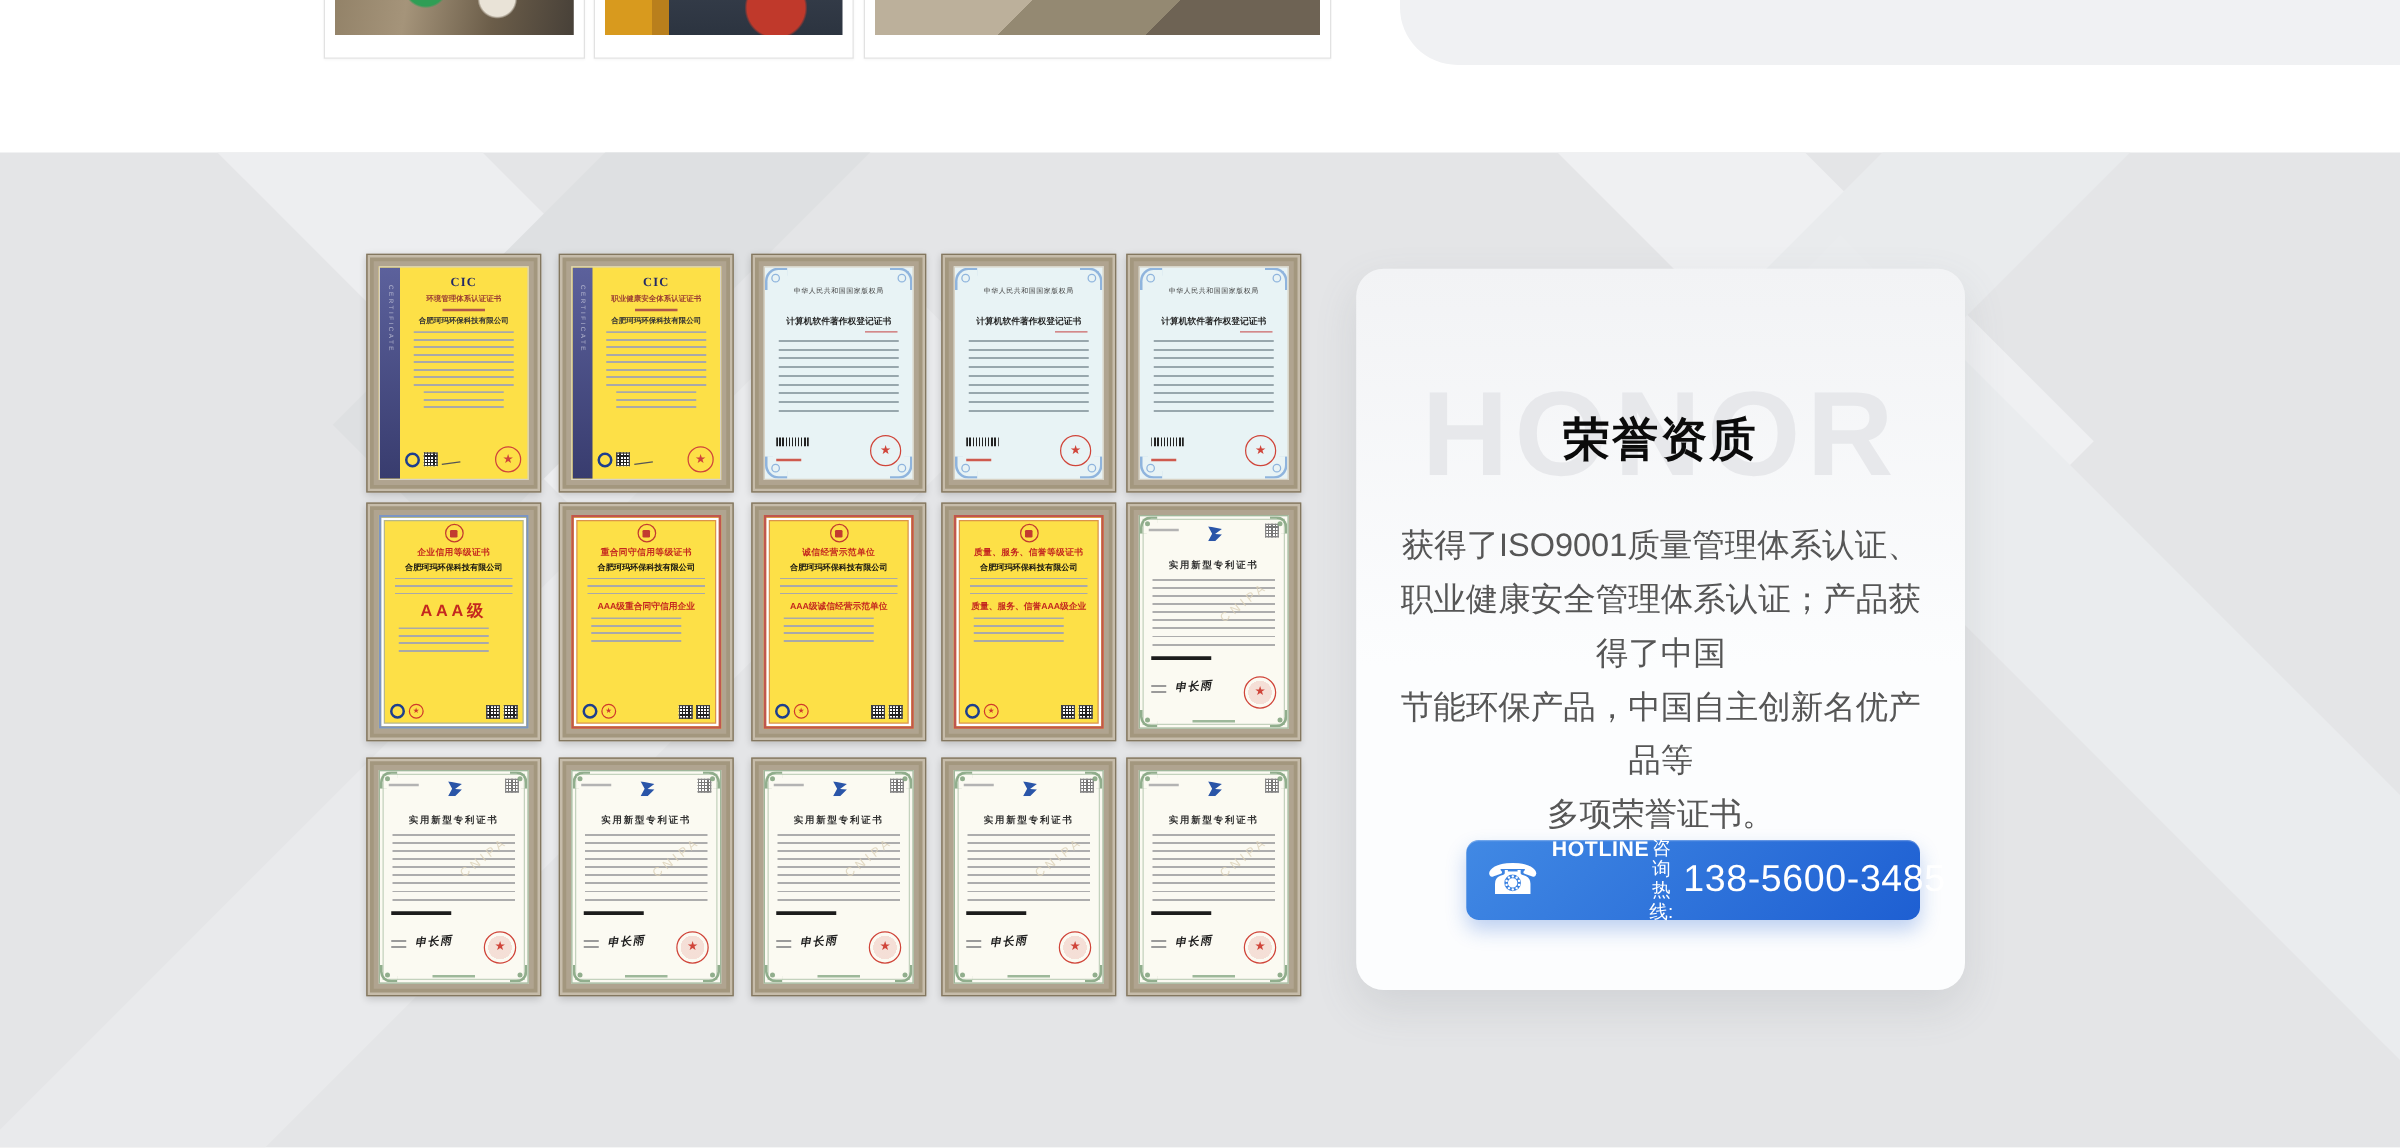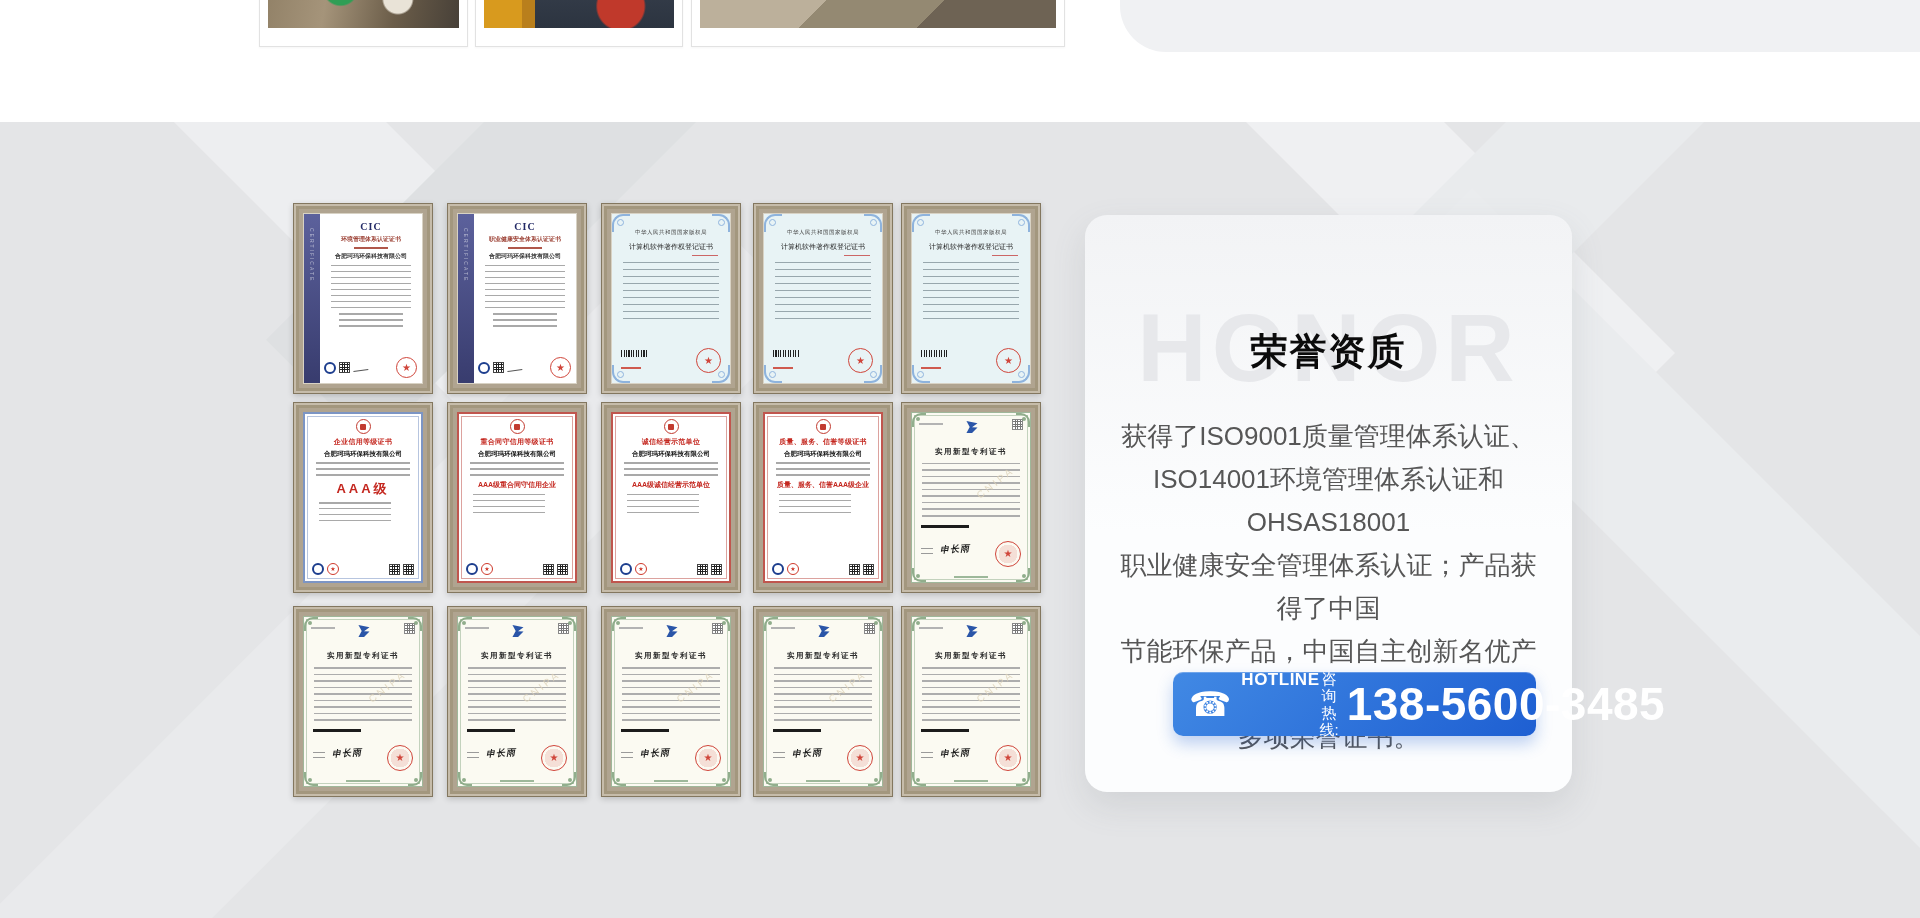--- a/index.html
+++ b/index.html
@@ -38,21 +38,21 @@
   .d2{left:180px;top:-140px;width:950px;height:150px;background:#dee0e2;transform:rotate(-45deg)}
   .d3{left:900px;top:-90px;width:850px;height:140px;background:#eff0f2;transform:rotate(45deg)}
   .d4{left:1260px;top:-150px;width:850px;height:140px;background:#e9ebed;transform:rotate(-45deg)}
   .d5{left:-140px;top:430px;width:1050px;height:160px;background:#e9eaec;transform:rotate(-45deg)}
   .d6{left:1280px;top:380px;width:950px;height:150px;background:#eaecee;transform:rotate(45deg)}
 
   
   .cert{position:absolute;width:140px;height:191px;background:#b0a490;border:1px solid #83775f;
     box-shadow:inset 0 0 0 2px #c6bcaa,inset 0 0 0 5px #a3977e,0 2px 6px rgba(0,0,0,.18);
     padding:9px}
-  .cert-inner{position:relative;width:100%;height:100%;background:#ffffff;overflow:hidden;
+  .cert-inner{position:relative;width:100%;height:100%;background:#fde047;overflow:hidden;
     border:1px solid #d8d2c4}
   .tlines{background-image:repeating-linear-gradient(180deg,#a9a9a9 0 1.5px,transparent 1.5px 6px)}
   .qr{width:11px;height:11px;background-color:#fff;flex:none;
     background-image:repeating-linear-gradient(0deg,#222 0 1px,transparent 1px 2.6px),
       repeating-linear-gradient(90deg,#222 0 1px,transparent 1px 2.6px);
     box-shadow:inset 0 0 0 1px #444}
   .qr--gray{box-shadow:inset 0 0 0 1px #888;
     background-image:repeating-linear-gradient(0deg,#777 0 1px,transparent 1px 2.6px),
       repeating-linear-gradient(90deg,#777 0 1px,transparent 1px 2.6px)}
   .ring-blue{width:12px;height:12px;border:2px solid #1d3e8e;border-radius:50%;flex:none}
@@ -83,22 +83,22 @@
   
   .cert--copyright .cert-inner{background:#e8f3f5}
   .cr-corner{position:absolute;width:18px;height:18px;border-top:2px solid #7fa9d9;
     border-left:2px solid #7fa9d9;border-top-left-radius:11px;opacity:.85}
   .cr-corner::after{content:"";position:absolute;left:3px;top:3px;width:5px;height:5px;
     border-radius:50%;border:1.5px solid #7fa9d9}
   .cr-tr{right:0;transform:scaleX(-1)}
   .cr-bl{bottom:0;transform:scaleY(-1)}
   .cr-br{bottom:0;right:0;transform:scale(-1)}
   .cr-org{margin-top:15px;font-size:5.5px;color:#444;text-align:center;letter-spacing:.5px;white-space:nowrap}
-  .cr-title{font-family:"Liberation Serif",serif;font-size:7px;font-weight:400;color:#1e1e1e;
-    text-align:center;margin-top:6px;white-space:nowrap}
+  .cr-title{font-family:"Liberation Serif",serif;font-size:7px;font-weight:700;color:#1e1e1e;
+    text-align:center;margin-top:16px;white-space:nowrap}
   .cr-red-dash{width:26px;height:1px;background:#c66;margin:3px 12px 0 auto}
   .cr-lines{height:62px;margin:6px 11px 0;
     background-image:repeating-linear-gradient(180deg,#98a7ad 0 1.5px,transparent 1.5px 7px)}
   .cr-barcode{position:absolute;left:9px;bottom:26px;width:26px;height:7px;
     background:repeating-linear-gradient(90deg,#222 0 1px,transparent 1px 2.5px)}
   .cr-no{position:absolute;left:9px;bottom:14px;width:20px;height:2px;background:#cf5a4e}
   .cr-seal{position:absolute;right:9px;bottom:10px;width:25px;height:25px}
 
   
   .cert--credit .cert-inner{border:2px solid #c0564e;
@@ -165,21 +165,21 @@
     font-size:26px;line-height:43px;color:#565656}
   .hotline-btn{position:absolute;left:88px;top:457px;width:363px;height:64px;border:none;
     border-radius:10px;cursor:pointer;display:flex;align-items:center;padding:0 16px;
     background:linear-gradient(135deg,#4189e4,#1e5fd2);
     box-shadow:0 8px 16px rgba(30,95,210,.28),inset 0 1px 0 rgba(255,255,255,.25);color:#fff}
   .phone-icon{font-size:34px;line-height:1;margin-right:10px}
   .hotline-labels{display:flex;flex-direction:row;align-items:flex-start;line-height:1.15;
     margin-right:8px}
   .hotline-en{font-size:17px;font-weight:700;letter-spacing:.5px}
   .hotline-zh{font-size:15px}
-  .hotline-number{font-size:46px;font-weight:700;letter-spacing:.5px;white-space:nowrap}
+  .hotline-number{font-size:30px;font-weight:400;letter-spacing:.5px;white-space:nowrap}
 </style>
 </head>
 <body>
 
 <div class="stage">
 
   <div class="top-strip">
     <div class="photo-card pc1">
       <div class="photo photo-a"></div>
     </div>
@@ -514,21 +514,20 @@
             </div>
     </div>
   </div>
       </div>
 
     <div class="honor-card">
       <div class="honor-watermark">HONOR</div>
       <h2 class="honor-title">荣誉资质</h2>
       <div class="honor-paragraph">
         <div>获得了ISO9001质量管理体系认证、</div>
-        <div>ISO14001环境管理体系认证和OHSAS18001</div>
         <div>职业健康安全管理体系认证；产品获得了中国</div>
         <div>节能环保产品，中国自主创新名优产品等</div>
         <div>多项荣誉证书。</div>
       </div>
       <button class="hotline-btn">
         <span class="phone-icon">☎</span>
         <span class="hotline-labels">
           <span class="hotline-en">HOTLINE</span>
           <span class="hotline-zh">咨询热线:</span>
         </span>

